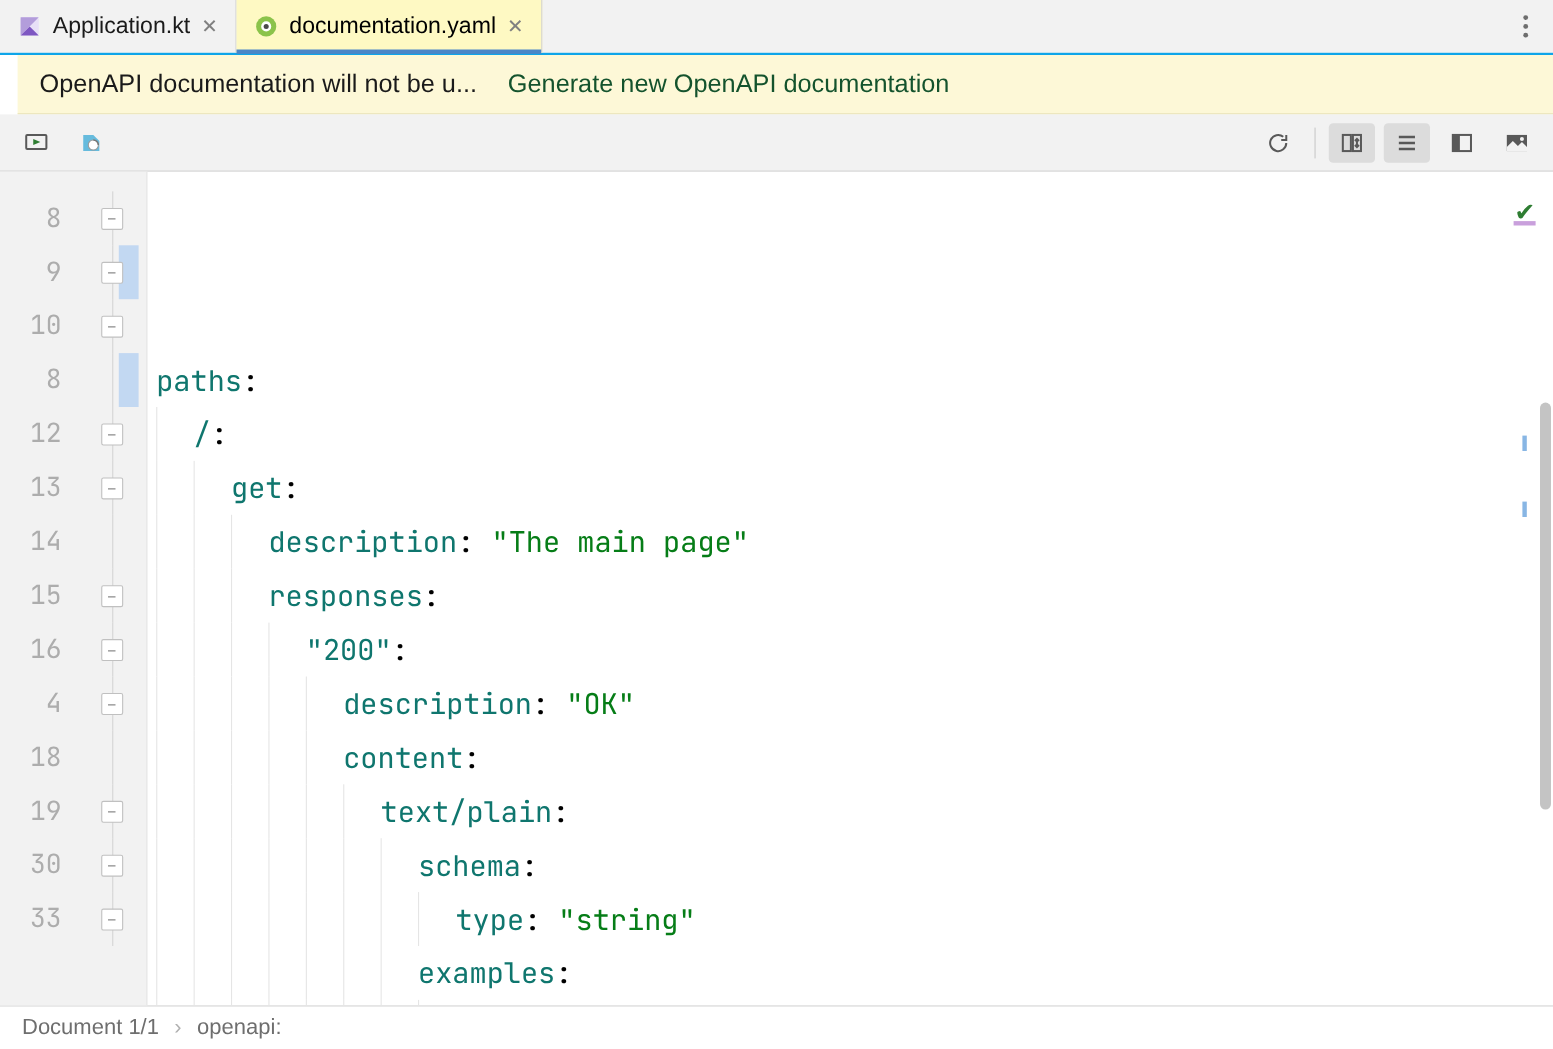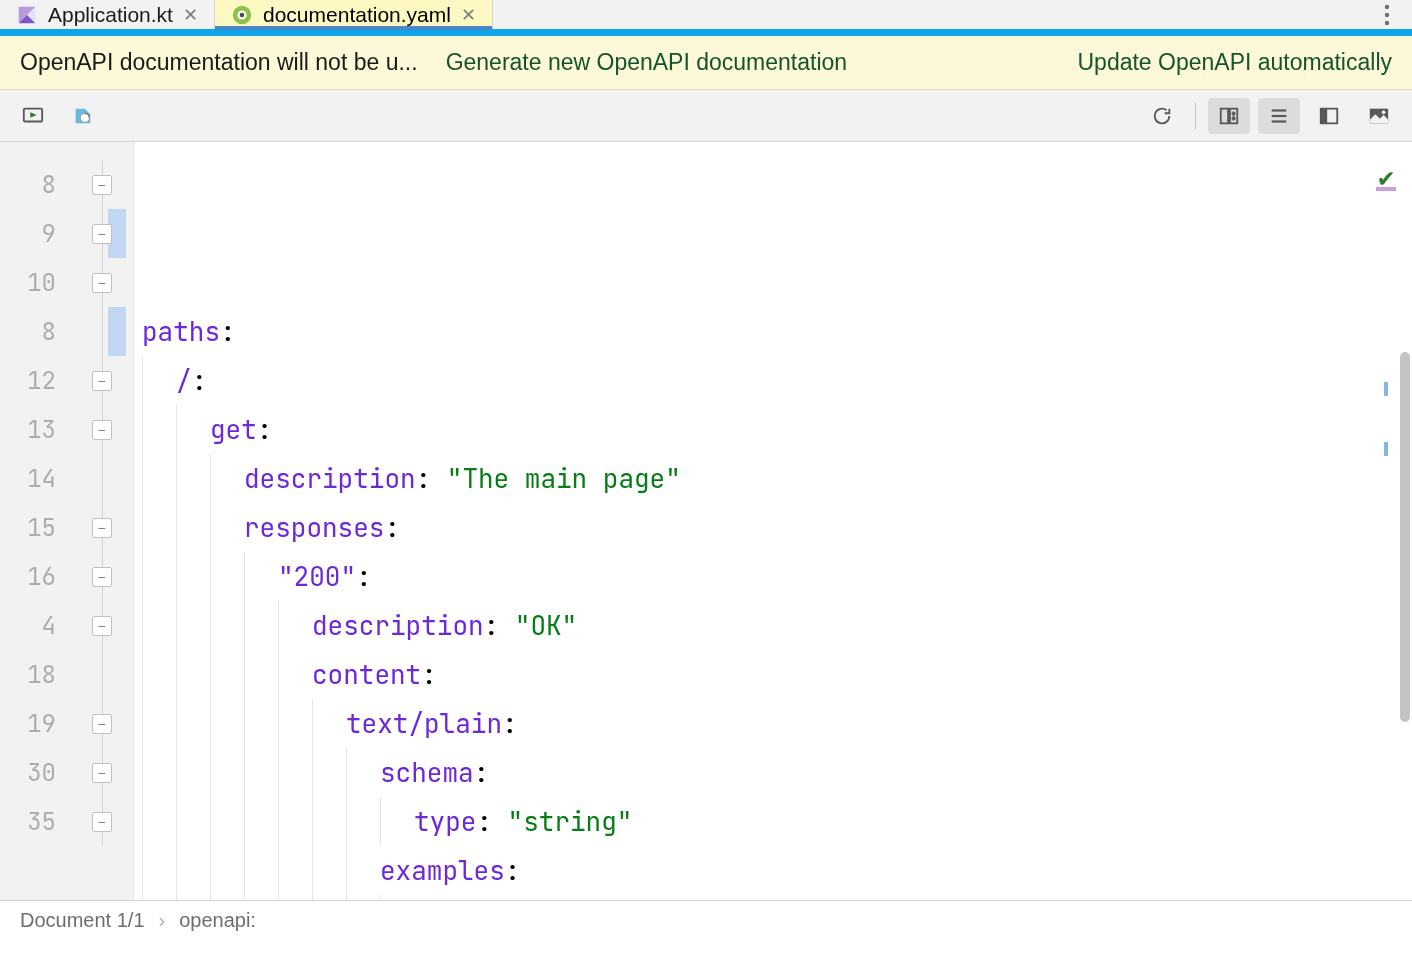--- a/index.html
+++ b/index.html
@@ -1,21 +1,21 @@
 <!DOCTYPE html>
 <html><head>
 <meta charset="utf-8">
 <style>
   * { box-sizing: border-box; margin: 0; padding: 0; }
   html, body { width: 1412px; height: 954px; font-family: "Segoe UI", Arial, sans-serif; background: #fff; overflow: hidden; }
 
   
   .tabbar {
-    height: 36px; display: flex; align-items: stretch;
-    background: #f2f2f2; border-bottom: 7px solid #0ea5e9; position: relative;
+    height: 50px; display: flex; align-items: stretch;
+    background: #f2f2f2; border-bottom: 2px solid #0ea5e9; position: relative;
   }
   .tab {
     display: flex; align-items: center; gap: 10px;
     padding: 0 16px; font-size: 21px; color: #1a1a1a;
     border-right: 1px solid #d4d4d4; cursor: pointer; white-space: nowrap;
   }
   .tab.active { background: #fef9c3; color: #000; position: relative; }
   .tab.active::after {
     content: ""; position: absolute; left: 0; right: 0; bottom: -1px;
     height: 4px; background: #4a86c7;
@@ -27,21 +27,21 @@
   }
 
   
   .icon { display: inline-flex; align-items: center; justify-content: center; }
   .kt-icon svg, .yaml-icon svg { width: 22px; height: 22px; }
 
   
   .notice {
     display: flex; align-items: center; gap: 28px;
     background: #fdf8d7; border-bottom: 1px solid #e5e0b5;
-    height: 54px; padding: 0 20px; font-size: 23px; color: #1a1a1a;
+    height: 54px; padding: 0 20px; font-size: 23px; color: #1a1a1a; margin-left: 16px;
   }
   .notice .msg { flex: 0 1 auto; overflow: hidden; text-overflow: ellipsis; white-space: nowrap; max-width: 480px; }
   .notice .link { color: #14532d; cursor: pointer; white-space: nowrap; }
   .notice .spacer { flex: 1; }
 
   
   .toolbar {
     height: 52px; display: flex; align-items: center;
     background: #f2f2f2; border-bottom: 1px solid #d4d4d4;
     padding: 0 12px; gap: 10px;
@@ -86,21 +86,21 @@
   .code {
     flex: 1; padding-top: 18px; padding-left: 8px;
     font-family: "JetBrains Mono", Consolas, monospace; font-size: 26px;
     line-height: 49px; white-space: pre; position: relative; overflow: hidden;
   }
   .code .row { height: 49px; display: flex; align-items: center; }
   .ind { position: relative; width: 34px; height: 49px; flex: 0 0 34px; }
   .ind::before {
     content: ""; position: absolute; left: 0; top: 0; bottom: 0; width: 1px; background: #e5e5e5;
   }
-  .k { color: #6d28d9; font-weight: 400; }   
+  .k { color: #0f766e; font-weight: 400; }   
   .c { color: #000; }                         
   .s { color: #067d17; }                      
 
   
   .marker-strip {
     position: absolute; right: 0; top: 0; bottom: 0; width: 30px; pointer-events: none;
   }
   .marker-strip .check {
     position: absolute; top: 10px; right: 4px; color: #2e7d32; font-size: 26px;
   }
@@ -160,21 +160,20 @@
         <circle cx="3" cy="11" r="2.2" fill="#6e6e6e"></circle>
         <circle cx="3" cy="19" r="2.2" fill="#6e6e6e"></circle>
       </svg>
   </div>
 </div>
 
 <div class="notice">
   <span class="msg">OpenAPI documentation will not be u...</span>
   <span class="link">Generate new OpenAPI documentation</span>
   <span class="spacer"></span>
-  <span class="link">Update OpenAPI automatically</span>
 </div>
 
 <div class="toolbar">
   <div class="left">
     <div class="tbtn">
       <svg viewBox="0 0 24 24">
           <rect x="2" y="4" width="20" height="14" rx="1" fill="none" stroke="#595959" stroke-width="2"></rect>
           <path d="M9 8 L16 11 L9 14 Z" fill="#2e7d32"></path>
         </svg>
     </div>
@@ -232,21 +231,21 @@
       <div class="ln">8</div>
       <div class="ln">12</div>
       <div class="ln">13</div>
       <div class="ln">14</div>
       <div class="ln">15</div>
       <div class="ln">16</div>
       <div class="ln">4</div>
       <div class="ln">18</div>
       <div class="ln">19</div>
       <div class="ln">30</div>
-      <div class="ln">35</div>
+      <div class="ln">33</div>
     </div>
   <div class="foldcol" id="foldcol">
       <div class="row">
         <div class="fold-line"></div>
         <div class="fold-handle">−</div>
       </div>
       <div class="row">
         <div class="fold-line"></div>
         <div class="hl-strip"></div>
         <div class="fold-handle">−</div>

